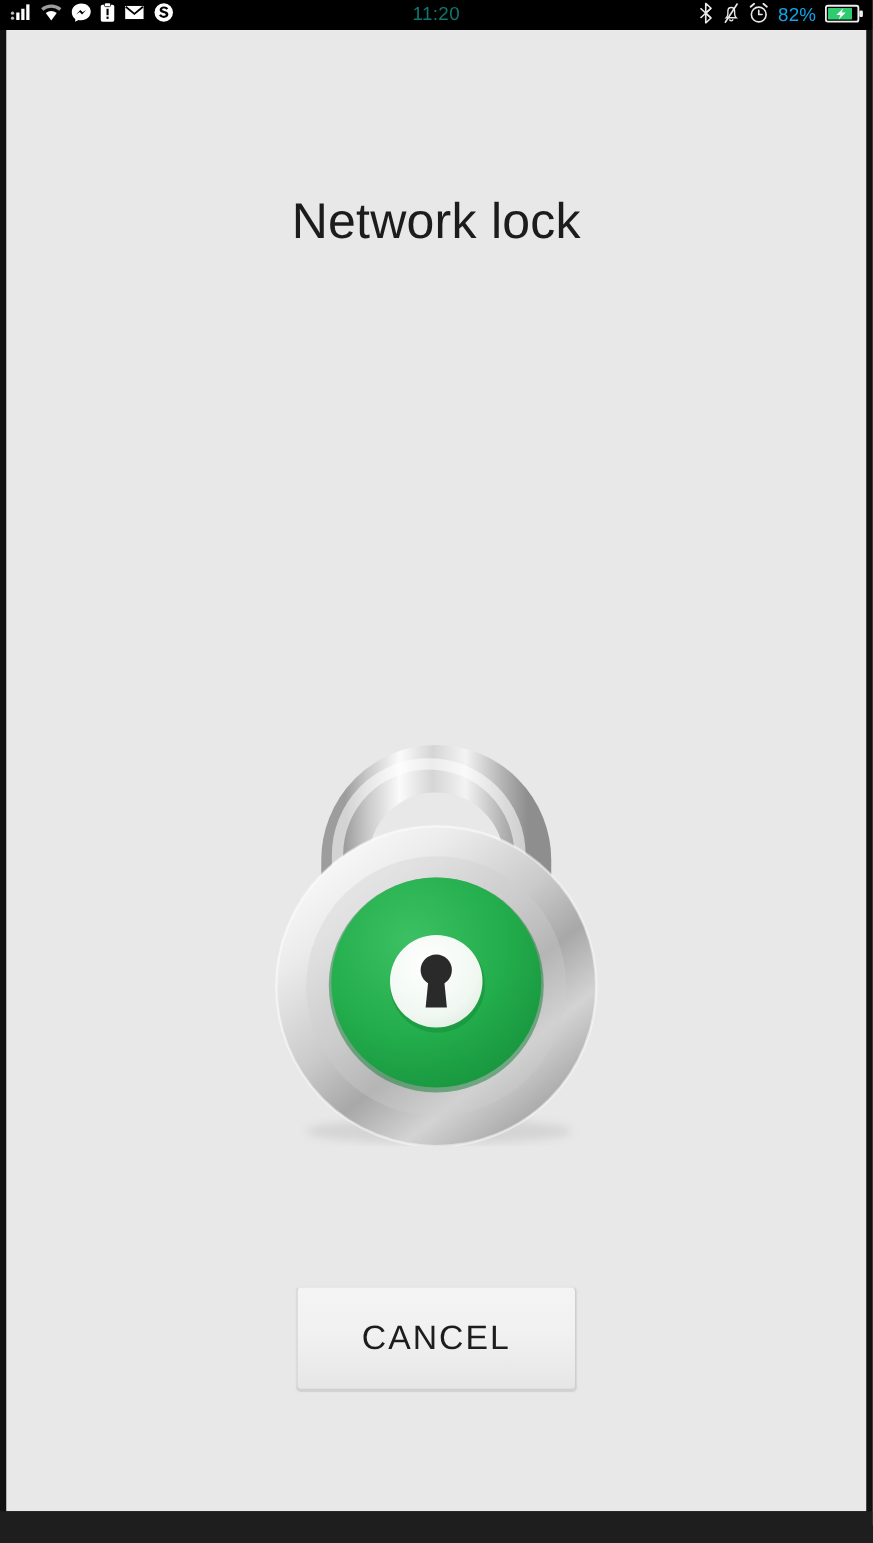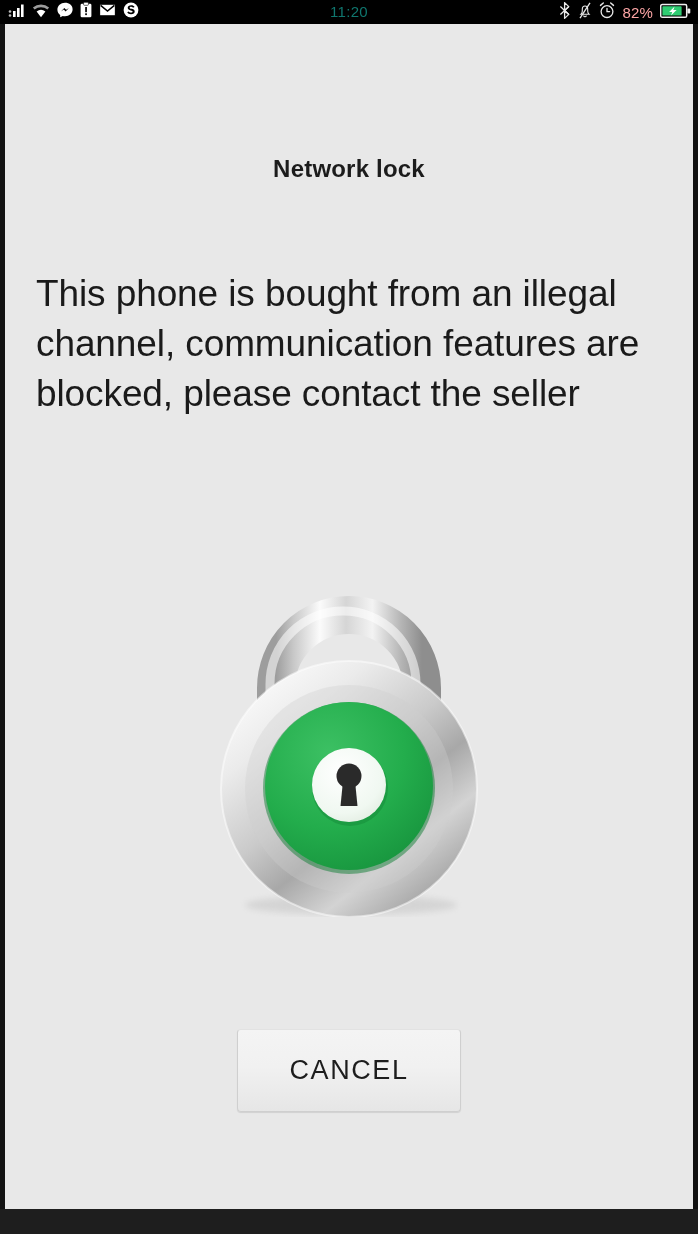--- a/index.html
+++ b/index.html
@@ -58,21 +58,21 @@
     top: 0;
     height: 24px;
     display: flex;
     align-items: center;
     gap: 7px;
     color: #e9e9e9;
     font-size: 14px;
   }
   .sicon { display: block; }
   .batt-pct {
-    color: #fca5a5;
+    color: #0ea5e9;
     font-size: 15px;
     letter-spacing: 0.2px;
   }
 
   
   .screen {
     position: absolute;
     top: 24px;
     left: 5px;
     width: 688px;
@@ -89,23 +89,23 @@
     height: 25px;
     background: #1e1e1e;
   }
 
   .dialog-title {
     position: absolute;
     top: 131px;
     left: 0;
     width: 688px;
     text-align: center;
-    font-size: 24px;
+    font-size: 40px;
     color: #1c1c1c;
-    font-weight: 700;
+    font-weight: 400;
     letter-spacing: 0.2px;
   }
 
   .dialog-body {
     position: absolute;
     top: 245px;
     left: 31px;
     width: 618px;
     font-size: 37px;
     line-height: 50px;
@@ -246,21 +246,20 @@
         </svg>
       </span>
 
     </div>
   </div>
 
   <div class="screen">
 
     <div class="dialog-title">Network lock</div>
 
-    <div class="dialog-body">This phone is bought from an illegal channel, communication features are blocked, please contact the seller</div>
 
     <div class="lock-wrap">
       <svg class="padlock" width="290" height="360" viewBox="0 0 290 360">
         <defs>
           <linearGradient id="shackleGrad" x1="0" y1="0" x2="1" y2="0">
             <stop offset="0%" stop-color="#9d9d9d"></stop>
             <stop offset="12%" stop-color="#c8c8c8"></stop>
             <stop offset="30%" stop-color="#fbfbfb"></stop>
             <stop offset="48%" stop-color="#d5d5d5"></stop>
             <stop offset="66%" stop-color="#f3f3f3"></stop>

